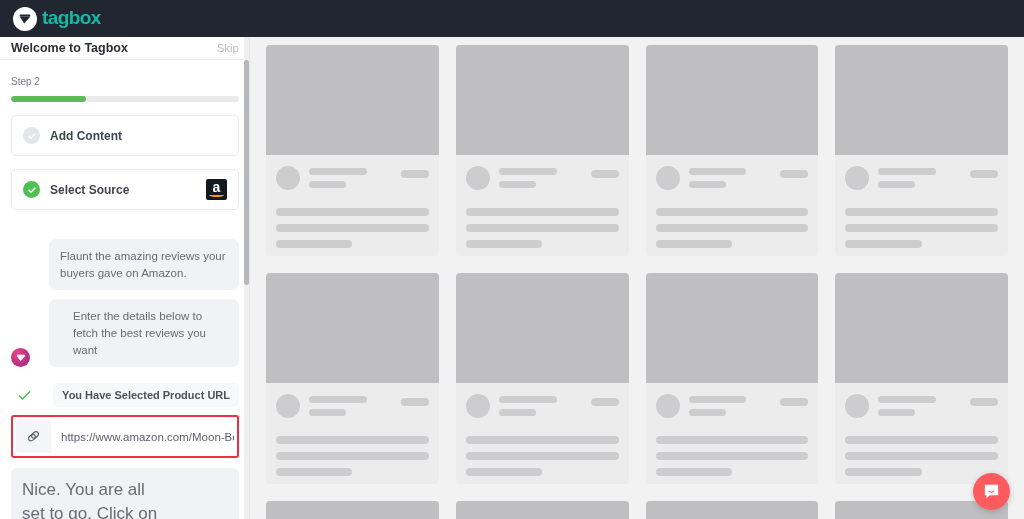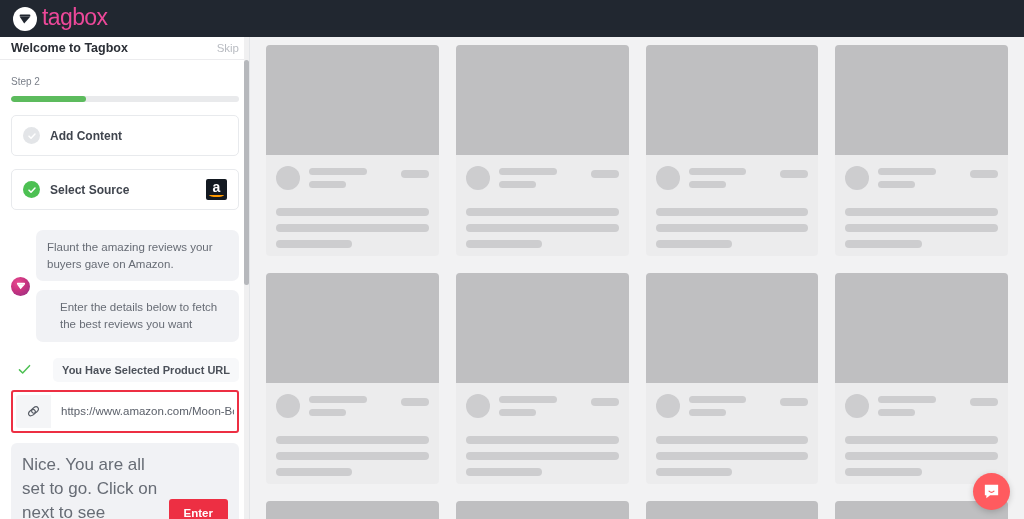--- a/index.html
+++ b/index.html
@@ -39,24 +39,24 @@
     width: 24px; height: 24px;
     border-radius: 50%;
     background: #ffffff;
     display: flex;
     align-items: center;
     justify-content: center;
     flex: 0 0 auto;
   }
   .logo-mark svg { display: block; }
   .logo-text {
-    color: #ec4899;
-    font-size: 23px;
+    color: #14b8a6;
+    font-size: 19px;
     letter-spacing: -0.6px;
-    font-weight: 400;
+    font-weight: 700;
     line-height: 1;
     padding-bottom: 2px;
   }
 
   
   .sidebar {
     position: absolute;
     top: 37px; left: 0;
     width: 250px;
     height: 482px;
@@ -157,24 +157,24 @@
   .amazon-chip .az-smile {
     position: absolute;
     bottom: 3px; left: 3px;
     width: 15px; height: 4px;
     border-bottom: 2px solid #ff9900;
     border-radius: 0 0 50% 50%;
   }
 
   
   .chat-block {
-    margin-top: 20px;
-    display: flex;
-    align-items: center;
-    gap: 6px;
+    margin-top: 29px;
+    display: flex;
+    align-items: flex-end;
+    gap: 19px;
   }
   .bot-avatar {
     width: 19px; height: 19px;
     border-radius: 50%;
     flex: 0 0 auto;
     background: radial-gradient(circle at 35% 30%, #e8498f 0%, #c8337f 45%, #8e2f86 100%);
     display: flex;
     align-items: center;
     justify-content: center;
     margin-top: 1px;

